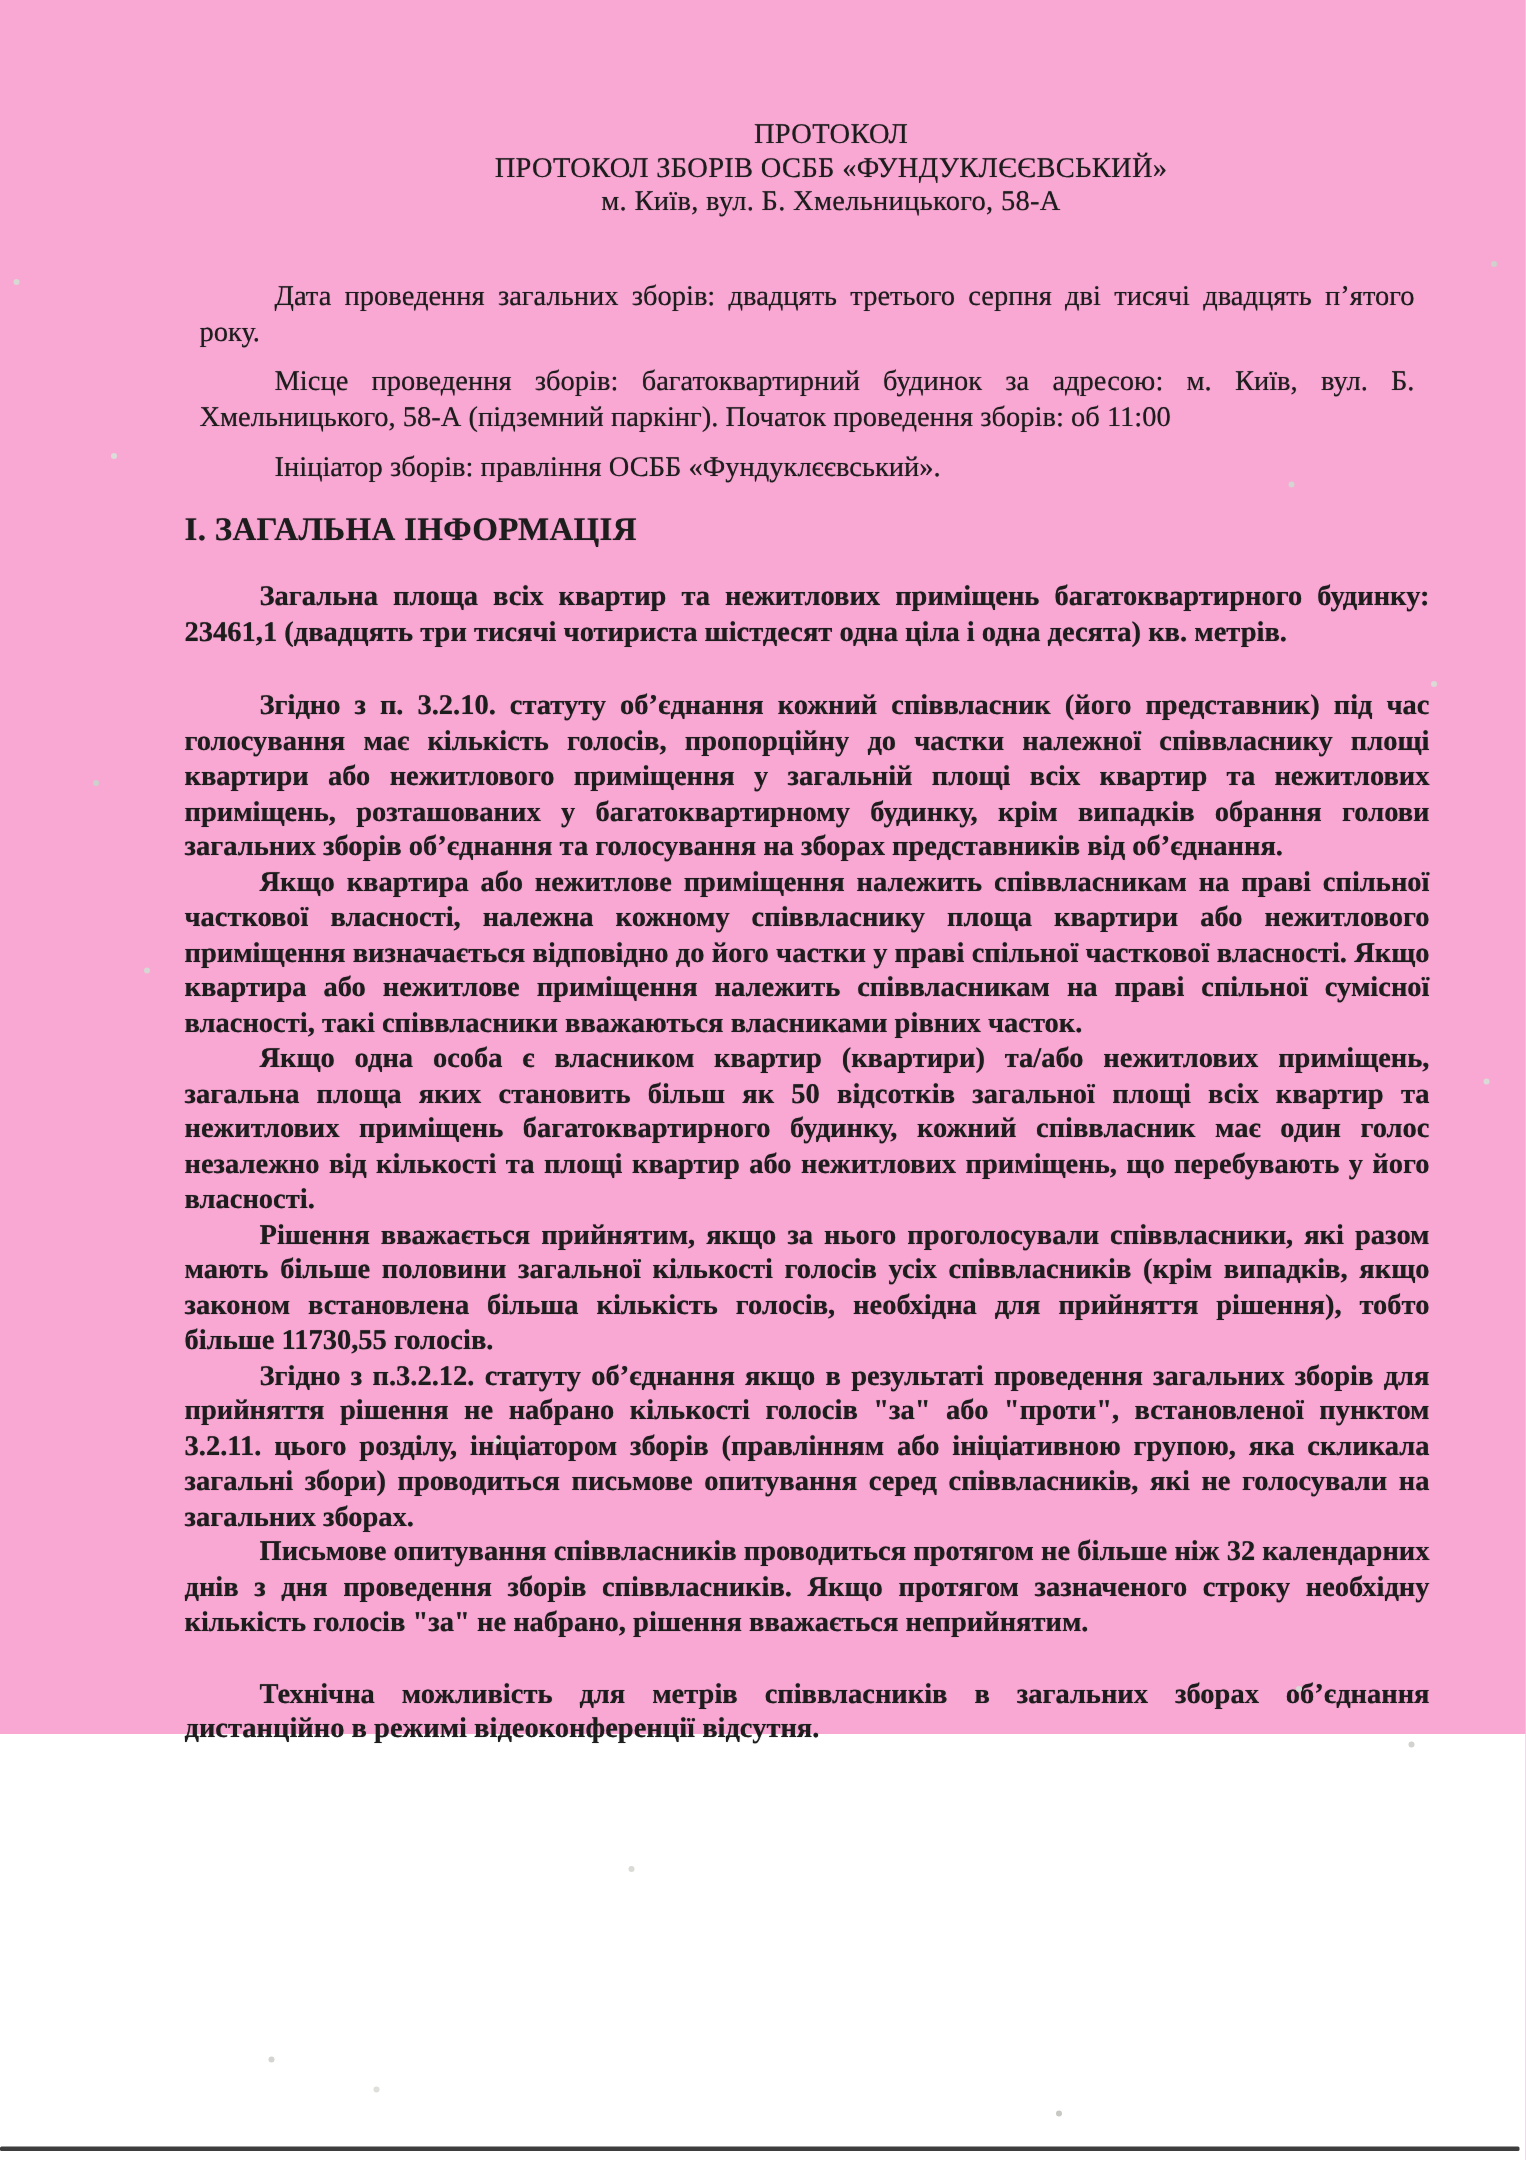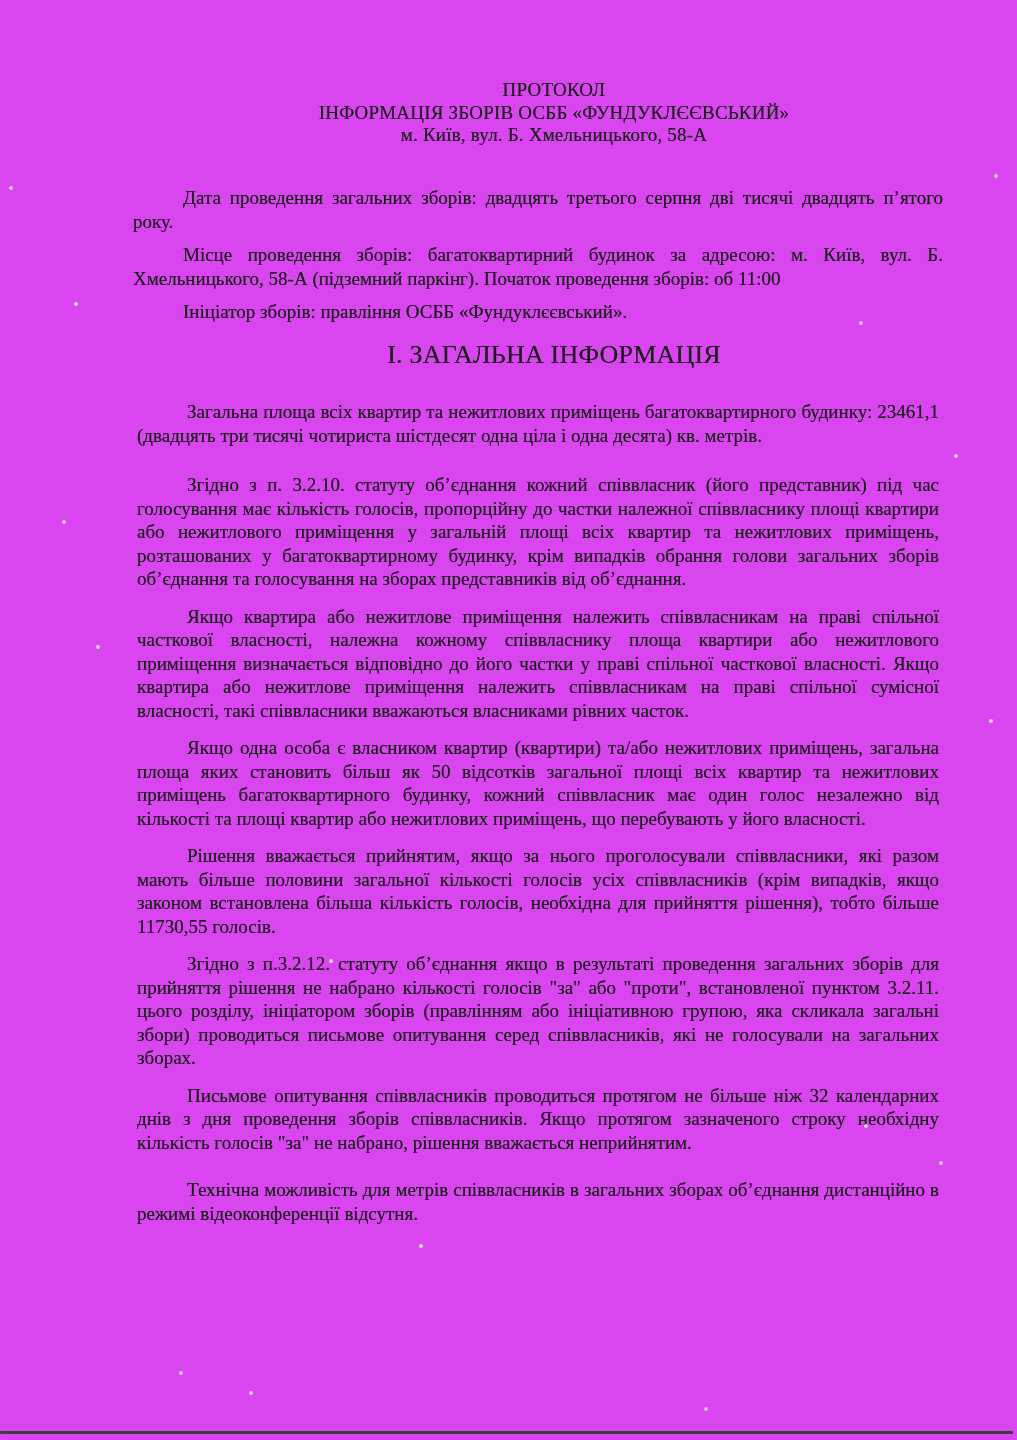--- a/index.html
+++ b/index.html
@@ -5,22 +5,22 @@
   html, body { margin: 0; padding: 0; }
   body {
     width: 1017px; height: 1440px;
     background: #ffffff;
     font-family: "Liberation Serif", "DejaVu Serif", serif;
     position: relative;
     overflow: hidden;
   }
   .page {
     position: absolute; left: 0; top: 0;
-    width: 1017px; height: 1440px;
-    background: #d946ef;
+    width: 1017px; height: 1156px;
+    background: #f9a8d4;
     color: #1d1d1d;
     text-shadow: 0 0 0.6px rgba(25,25,25,0.65);
   }
   
   .title-block {
     position: absolute; left: 123px; top: 79px; width: 862px;
     text-align: center;
     font-size: 19px; line-height: 22.5px;
     letter-spacing: 0.2px;
     white-space: nowrap;
@@ -34,32 +34,31 @@
   .intro p { margin: 10px; text-indent: 50px; }
   .redaction {
     display: inline-block;
     width: 130px; height: 21px;
     margin-left: 8px;
     vertical-align: -5px;
   }
   
   .section-heading {
     position: absolute; left: 123px; top: 340px; width: 862px;
-    text-align: center;
-    font-weight: normal;
-    font-size: 26px;
+    font-weight: bold;
+    font-size: 22px;
     letter-spacing: 0.2px;
   }
   
   .body-text {
     position: absolute; left: 123px; top: 386px; width: 830px;
     font-size: 19px; line-height: 23.5px;
     text-align: justify;
   }
-  .body-text p { margin: 14px; text-indent: 50px; }
+  .body-text p { margin: 0; text-indent: 50px; font-weight: bold; }
   .gap-a { margin-top: 26px !important; }
   .gap-b { margin-top: 30px !important; }
   .gap-c { margin-top: 24px !important; }
   
   .scan-line {
     position: absolute; left: 0; top: 1431px;
     width: 1013px; height: 3px;
     background: #3d3d3d;
     border-radius: 1px;
   }
@@ -85,21 +84,21 @@
       330px 960px 0 1px #e0e0dc;
   }
 </style>
 </head>
 <body>
 
 <div class="page">
 
   <div class="title-block">
     <div>ПРОТОКОЛ</div>
-    <div>ІНФОРМАЦІЯ ЗБОРІВ ОСББ «ФУНДУКЛЄЄВСЬКИЙ»</div>
+    <div>ПРОТОКОЛ ЗБОРІВ ОСББ «ФУНДУКЛЄЄВСЬКИЙ»</div>
     <div>м. Київ, вул. Б. Хмельницького, 58-А</div>
   </div>
 
   <div class="intro">
     <p>Дата проведення загальних зборів: двадцять третього серпня дві тисячі двадцять п’ятого року.</p>
     <p>Місце проведення зборів: багатоквартирний будинок за адресою: м. Київ, вул. Б. Хмельницького, 58-А (підземний паркінг). Початок проведення зборів: об 11:00</p>
     <p>Ініціатор зборів: правління ОСББ «Фундуклєєвський».</p>
   </div>
 
   <div class="section-heading">І. ЗАГАЛЬНА ІНФОРМАЦІЯ</div>

